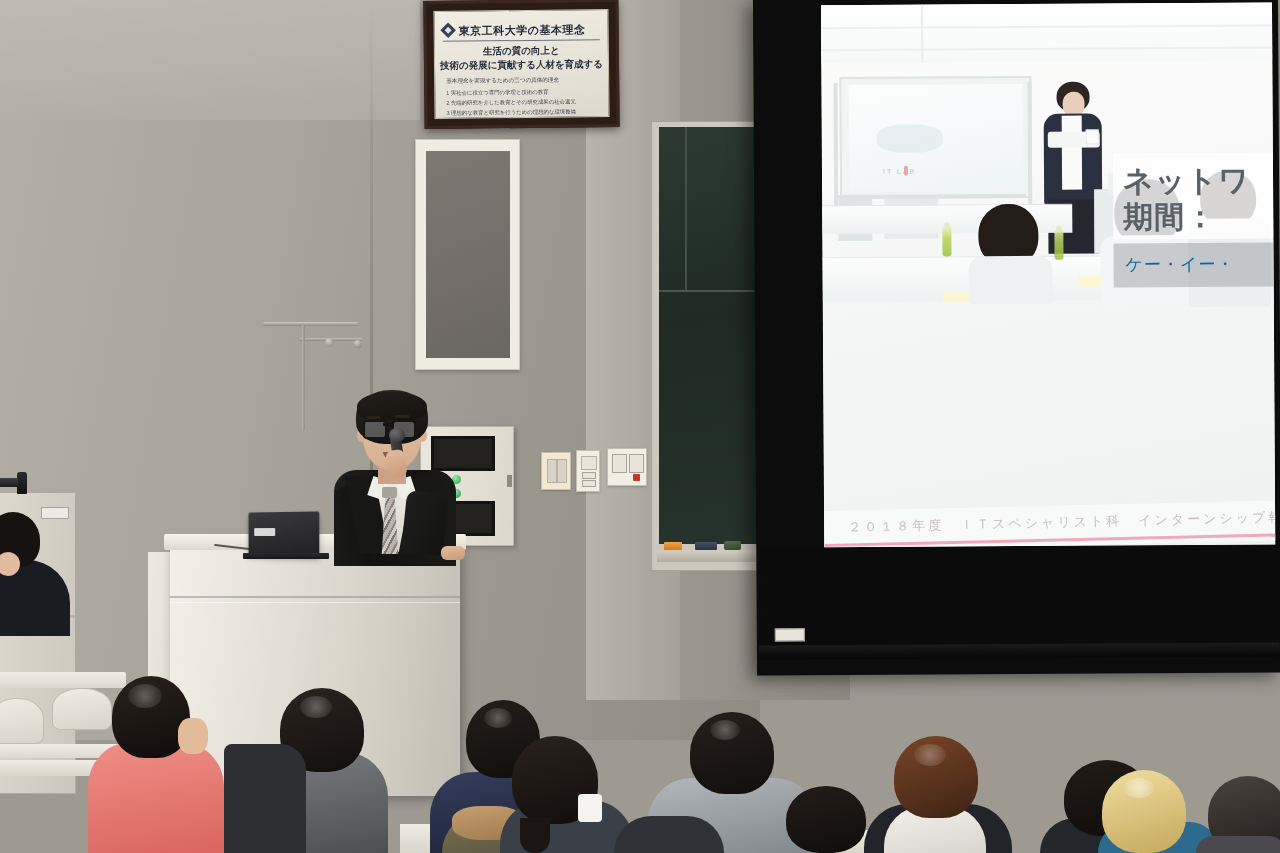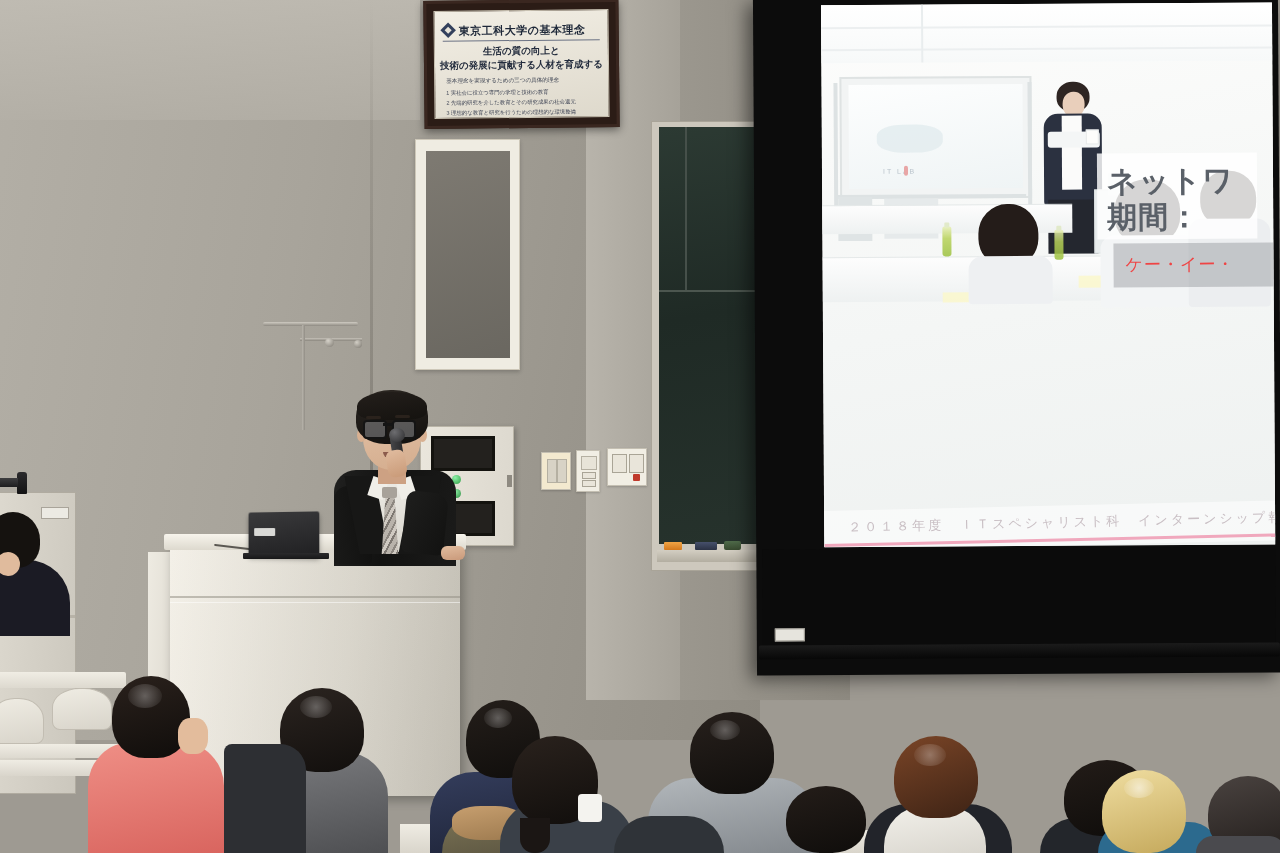--- a/index.html
+++ b/index.html
@@ -135,30 +135,30 @@
   .pp-body{position:absolute;border-radius:14px 14px 4px 4px;}
   .pp-desk{position:absolute;background:linear-gradient(180deg,#fdfdfd,#eef1f1);
     border-top:1px solid #e5e9e9;}
   .pp-bottle{position:absolute;width:9px;height:30px;border-radius:2px 2px 3px 3px;
     background:linear-gradient(180deg,#e9f0b8,#b7d25a 40%,#9cc13f);opacity:.85;}
   .pp-bottle:after{content:"";position:absolute;left:2px;top:-4px;width:5px;height:5px;
     background:#dfe8c2;border-radius:1px;}
   .pp-paper{position:absolute;background:#fbf7c9;opacity:.8;}
   .pp-chair{position:absolute;background:#e9edee;border:1px solid #dde2e3;}
 
-  .pp-caption-box{position:absolute;right:16px;top:150px;width:160px;height:86px;
+  .pp-caption-box{position:absolute;right:0;top:150px;width:160px;height:86px;
     background:rgba(255,255,255,.82);}
   .pp-cap1{position:absolute;left:10px;top:8px;font-size:30px;font-weight:bold;
     color:#5a6068;letter-spacing:1px;white-space:nowrap;}
   .pp-cap2{position:absolute;left:10px;top:44px;font-size:30px;font-weight:bold;
     color:#5a6068;letter-spacing:1px;white-space:nowrap;}
   .pp-sub-box{position:absolute;right:0;top:240px;width:160px;height:44px;
     background:rgba(120,124,128,.35);}
   .pp-sub{position:absolute;left:12px;top:10px;font-size:17px;
-    color:#ef4444;letter-spacing:1px;white-space:nowrap;}
+    color:#0369a1;letter-spacing:1px;white-space:nowrap;}
 
   .pp-footer{position:absolute;left:0;right:0;bottom:0;height:40px;
     background:rgba(255,255,255,.55);transform:rotate(-1deg);}
   .pp-foot-txt{position:absolute;left:24px;top:8px;font-size:13px;
     color:#c9bfc4;letter-spacing:3px;white-space:nowrap;}
   .pp-foot-line{position:absolute;left:0;right:0;bottom:4px;height:3px;
     background:#f0a8bd;}
 
   
   .podium{position:absolute;left:170px;top:544px;width:290px;height:252px;

